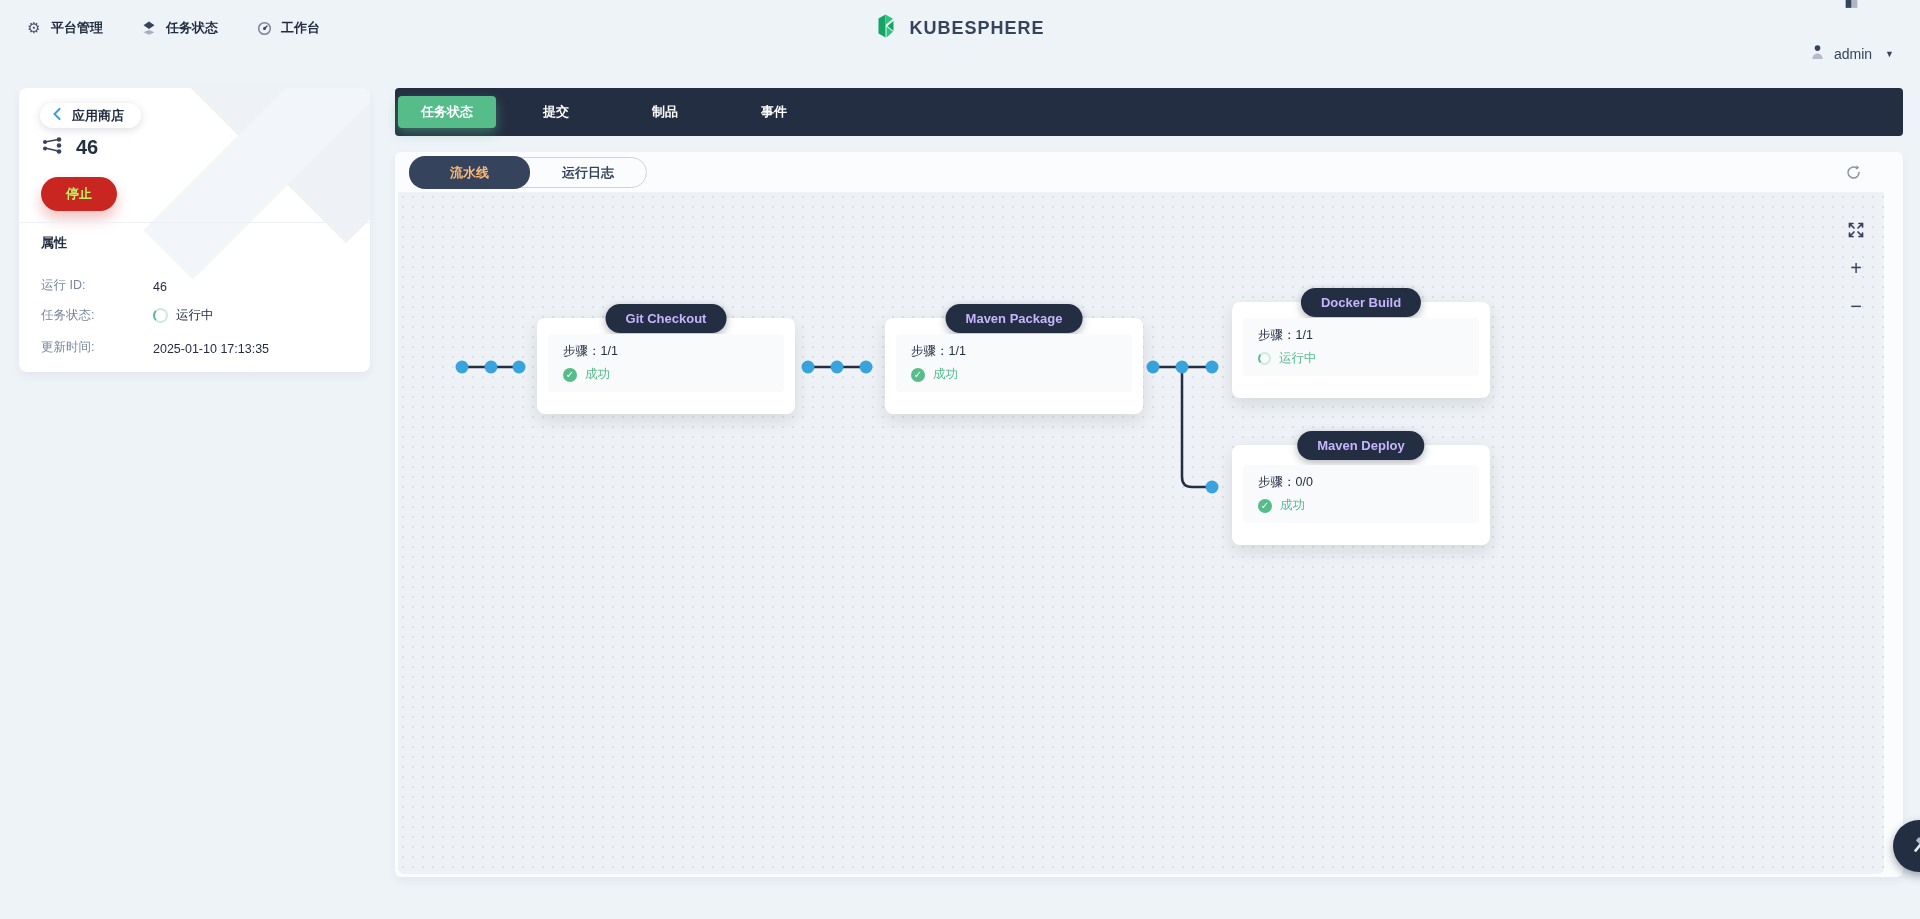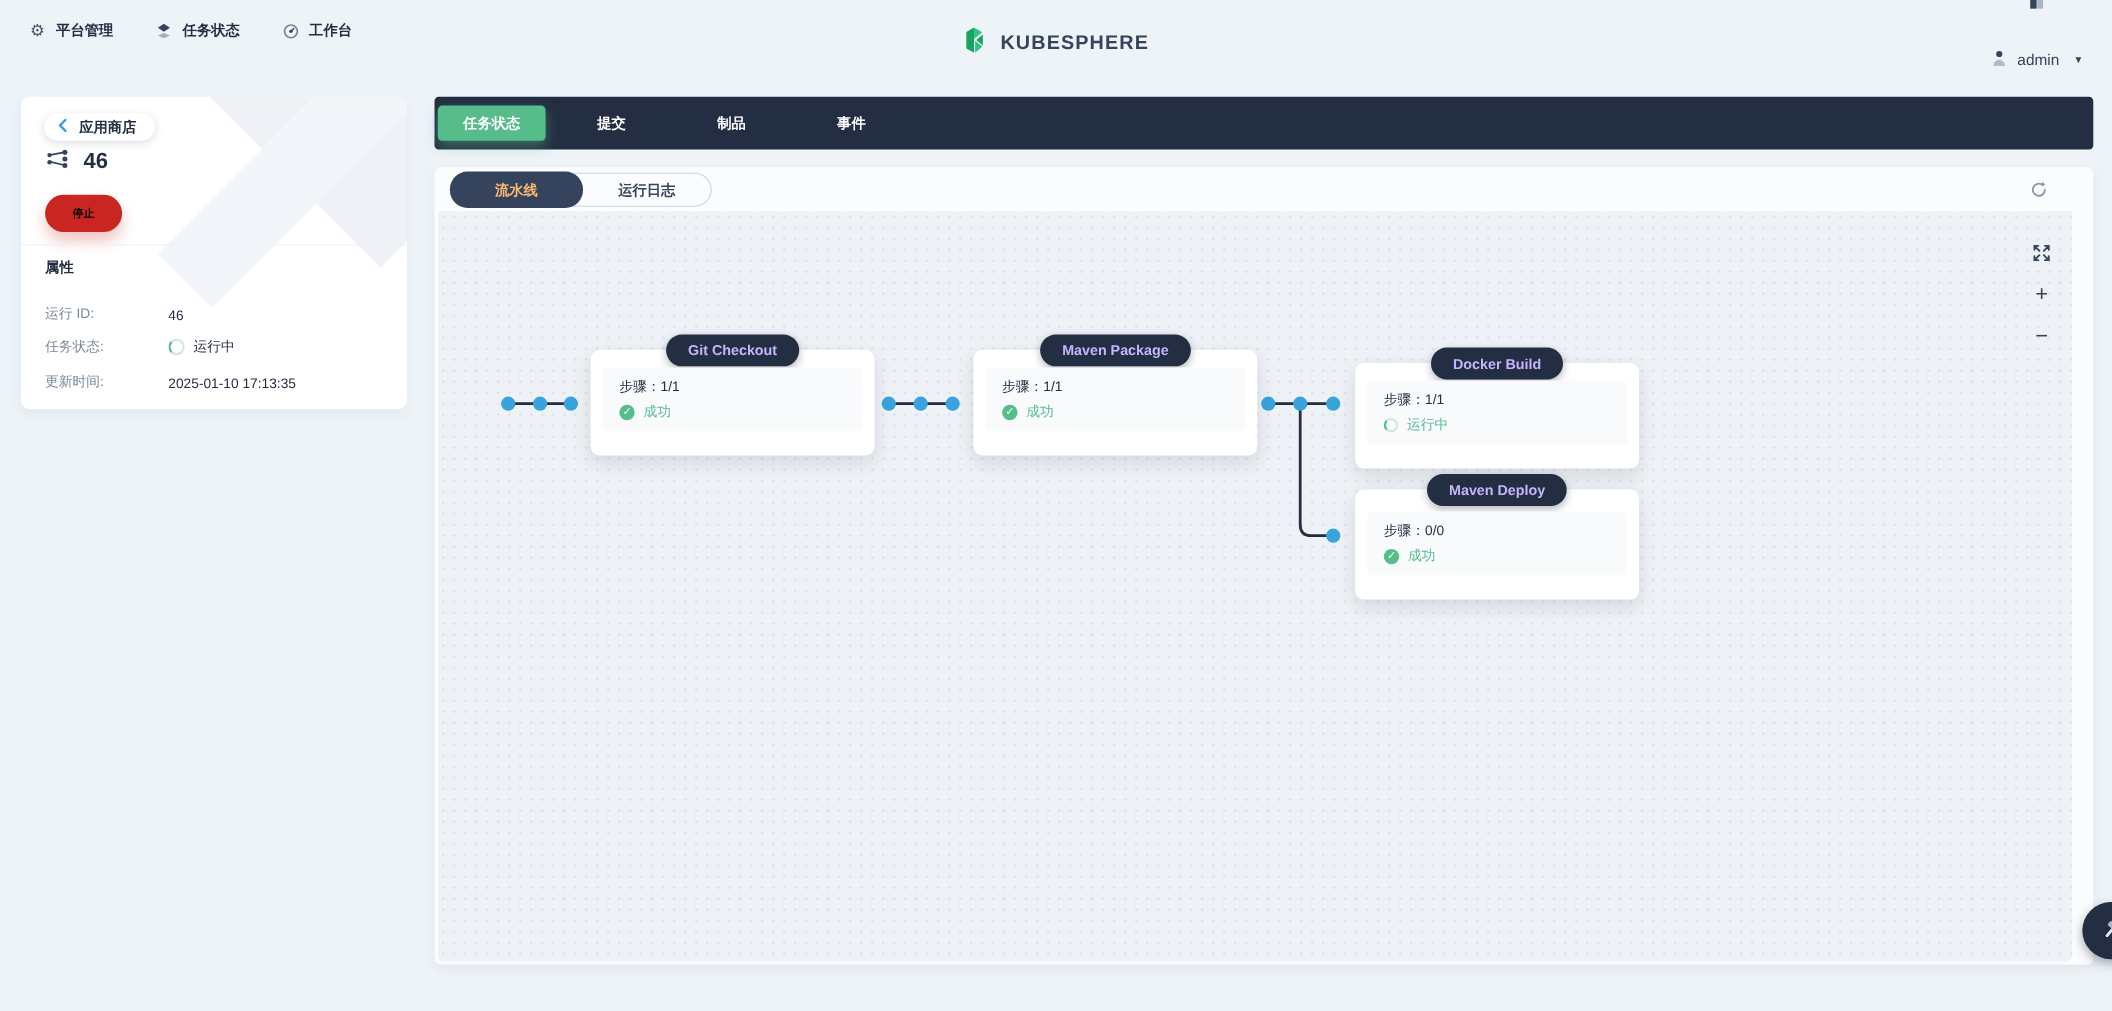--- a/index.html
+++ b/index.html
@@ -10,33 +10,33 @@
     font-family: "Liberation Sans", "DejaVu Sans", sans-serif;
     color: #242e42;
     overflow: hidden;
   }
 
   
   .header { position:absolute; top:0; left:0; right:0; height:56px; display:flex; align-items:center; padding:0 26px; }
   .nav-left { display:flex; align-items:center; gap:38px; }
   .nav-item { display:flex; align-items:center; gap:9px; font-size:13px; font-weight:700; color:#242e42; cursor:pointer; }
   .nav-item .hicon { width:16px; height:16px; display:inline-flex; align-items:center; justify-content:center; color:#4a5568; font-size:15px; }
-  .logo { position:absolute; left:50%; top:39px; transform:translate(-50%,-50%); display:flex; align-items:center; gap:8px; cursor:pointer; }
+  .logo { position:absolute; left:50%; top:28px; transform:translate(-50%,-50%); display:flex; align-items:center; gap:8px; cursor:pointer; }
   .logo-text { font-size:18px; font-weight:700; letter-spacing:1px; color:#36435c; }
   .nav-right { margin-left:auto; display:flex; align-items:center; gap:30px;flex-direction:column; }
   .user { display:flex; align-items:center; gap:9px; font-size:14px; font-weight:400; color:#36435c; cursor:pointer; }
   .caret { font-size:9px; color:#36435c; margin-left:4px; }
 
   
   .sidebar { position:absolute; left:19px; top:88px; width:351px; height:284px; background:#fff; border-radius:8px; box-shadow:0 4px 10px rgba(36,46,66,.06); overflow:hidden; }
   .wm1 { position:absolute; right:-90px; top:-120px; width:320px; height:190px; background:#eef1f6; transform:rotate(45deg); }
   .wm2 { position:absolute; right:-20px; top:40px; width:260px; height:70px; background:#f2f5f9; transform:rotate(-45deg); }
   .back-pill { position:absolute; left:21px; top:15px; height:25px; display:inline-flex; align-items:center; gap:11px; background:#fff; border-radius:14px; padding:0 17px 0 13px; box-shadow:0 2px 8px rgba(36,46,66,.16); font-size:13px; font-weight:700; cursor:pointer; }
   .run-title { position:absolute; left:23px; top:48px; display:flex; align-items:center; gap:13px; font-size:20px; font-weight:700; }
-  .stop-btn { position:absolute; left:22px; top:89px; height:34px; padding:0 25px; background:#ca2621; color:#000000; font-weight:700; font-size:10px; border:none; border-radius:17px; box-shadow:0 8px 14px rgba(202,38,33,.28); cursor:pointer; font-family:inherit; }
+  .stop-btn { position:absolute; left:22px; top:89px; height:34px; padding:0 25px; background:#ca2621; color:#bef264; font-weight:700; font-size:13px; border:none; border-radius:17px; box-shadow:0 8px 14px rgba(202,38,33,.28); cursor:pointer; font-family:inherit; }
   .side-divider { position:absolute; left:0; right:0; top:134px; border-top:1px solid #edf1f6; }
   .attr-title { position:absolute; left:22px; top:146px; font-size:13px; font-weight:700; }
   .attr-row { position:absolute; left:22px; right:16px; height:20px; display:flex; align-items:flex-end; font-size:12.5px; }
   .attr-row .lbl { width:112px; color:#79879c; flex:none; }
   .attr-row .val { color:#242e42; display:flex; align-items:center; gap:8px; }
   .r0 { top:186px; } .r1 { top:216px; } .r2 { top:248px; }
 
   .spinner { width:15px; height:15px; border-radius:50%; border:2.5px solid #cdeadb; border-left-color:#55bc8a; display:inline-block; flex:none; }
 
   
@@ -253,21 +253,21 @@
           <div class="stage-steps">
             <span>步骤：</span><span>1/1</span>
           </div>
           <div class="stage-status">
             <span class="ok-badge">✓</span>
             <span>成功</span>
           </div>
         </div>
       </div>
 
-      <div class="stage" style="left:834px; top:138px;">
+      <div class="stage" style="left:834px; top:110px;">
         <div class="stage-pill">Docker Build</div>
         <div class="stage-body">
           <div class="stage-steps">
             <span>步骤：</span><span>1/1</span>
           </div>
           <div class="stage-status">
             <span class="run-badge"></span>
             <span>运行中</span>
           </div>
         </div>

